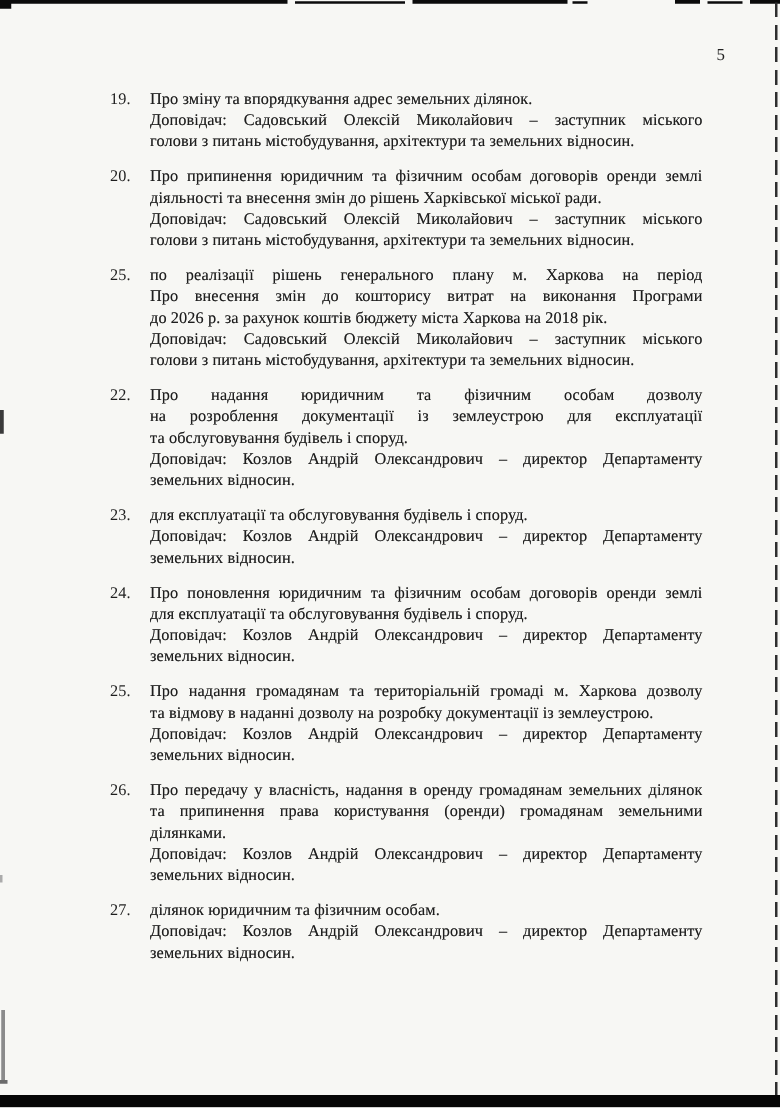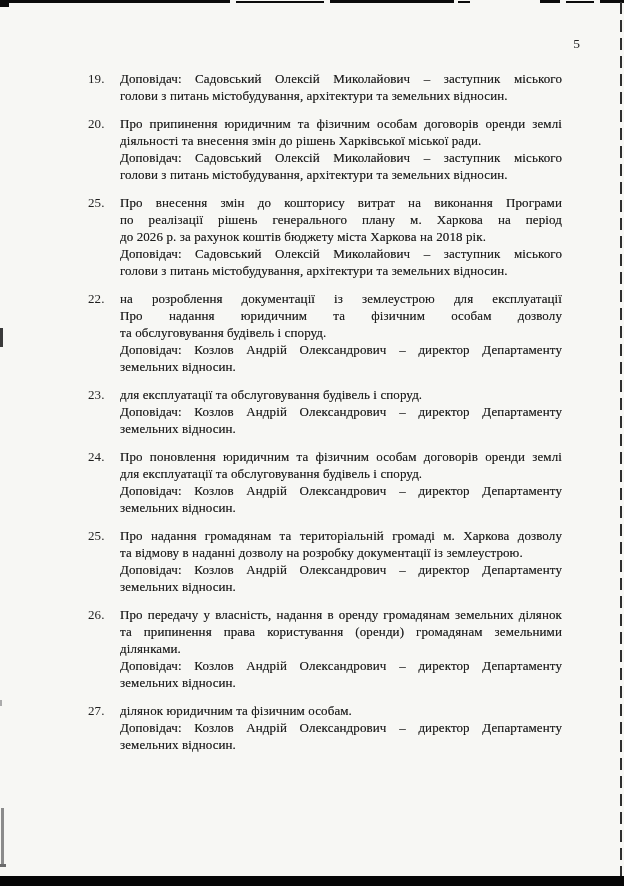--- a/index.html
+++ b/index.html
@@ -93,51 +93,52 @@
   <div class="artifact a-left-tick"></div>
   <div class="artifact a-right"></div>
   <div class="artifact a-bottom"></div>
 
   <div class="page-number">5</div>
 
   <div class="agenda">
   <div class="item">
     <div class="item-num">19.</div>
     <div class="item-body">
+          <div class="line last">Про зміну та впорядкування адрес земельних ділянок.</div>
           <div class="line">Доповідач: Садовський Олексій Миколайович – заступник міського</div>
           <div class="line last">голови з питань містобудування, архітектури та земельних відносин.</div>
         </div>
   </div>
 
   <div class="item">
     <div class="item-num">20.</div>
     <div class="item-body">
           <div class="line">Про припинення юридичним та фізичним особам договорів оренди землі</div>
           <div class="line last">діяльності та внесення змін до рішень Харківської міської ради.</div>
           <div class="line">Доповідач: Садовський Олексій Миколайович – заступник міського</div>
           <div class="line last">голови з питань містобудування, архітектури та земельних відносин.</div>
         </div>
   </div>
 
   <div class="item">
     <div class="item-num">25.</div>
     <div class="item-body">
+          <div class="line">по реалізації рішень генерального плану м. Харкова на період</div>
           <div class="line">Про внесення змін до кошторису витрат на виконання Програми</div>
-          <div class="line">по реалізації рішень генерального плану м. Харкова на період</div>
           <div class="line last">до 2026 р. за рахунок коштів бюджету міста Харкова на 2018 рік.</div>
           <div class="line">Доповідач: Садовський Олексій Миколайович – заступник міського</div>
           <div class="line last">голови з питань містобудування, архітектури та земельних відносин.</div>
         </div>
   </div>
 
   <div class="item">
     <div class="item-num">22.</div>
     <div class="item-body">
+          <div class="line">Про надання юридичним та фізичним особам дозволу</div>
           <div class="line">на розроблення документації із землеустрою для експлуатації</div>
-          <div class="line">Про надання юридичним та фізичним особам дозволу</div>
           <div class="line last">та обслуговування будівель і споруд.</div>
           <div class="line">Доповідач: Козлов Андрій Олександрович – директор Департаменту</div>
           <div class="line last">земельних відносин.</div>
         </div>
   </div>
 
   <div class="item">
     <div class="item-num">23.</div>
     <div class="item-body">
           <div class="line last">для експлуатації та обслуговування будівель і споруд.</div>

